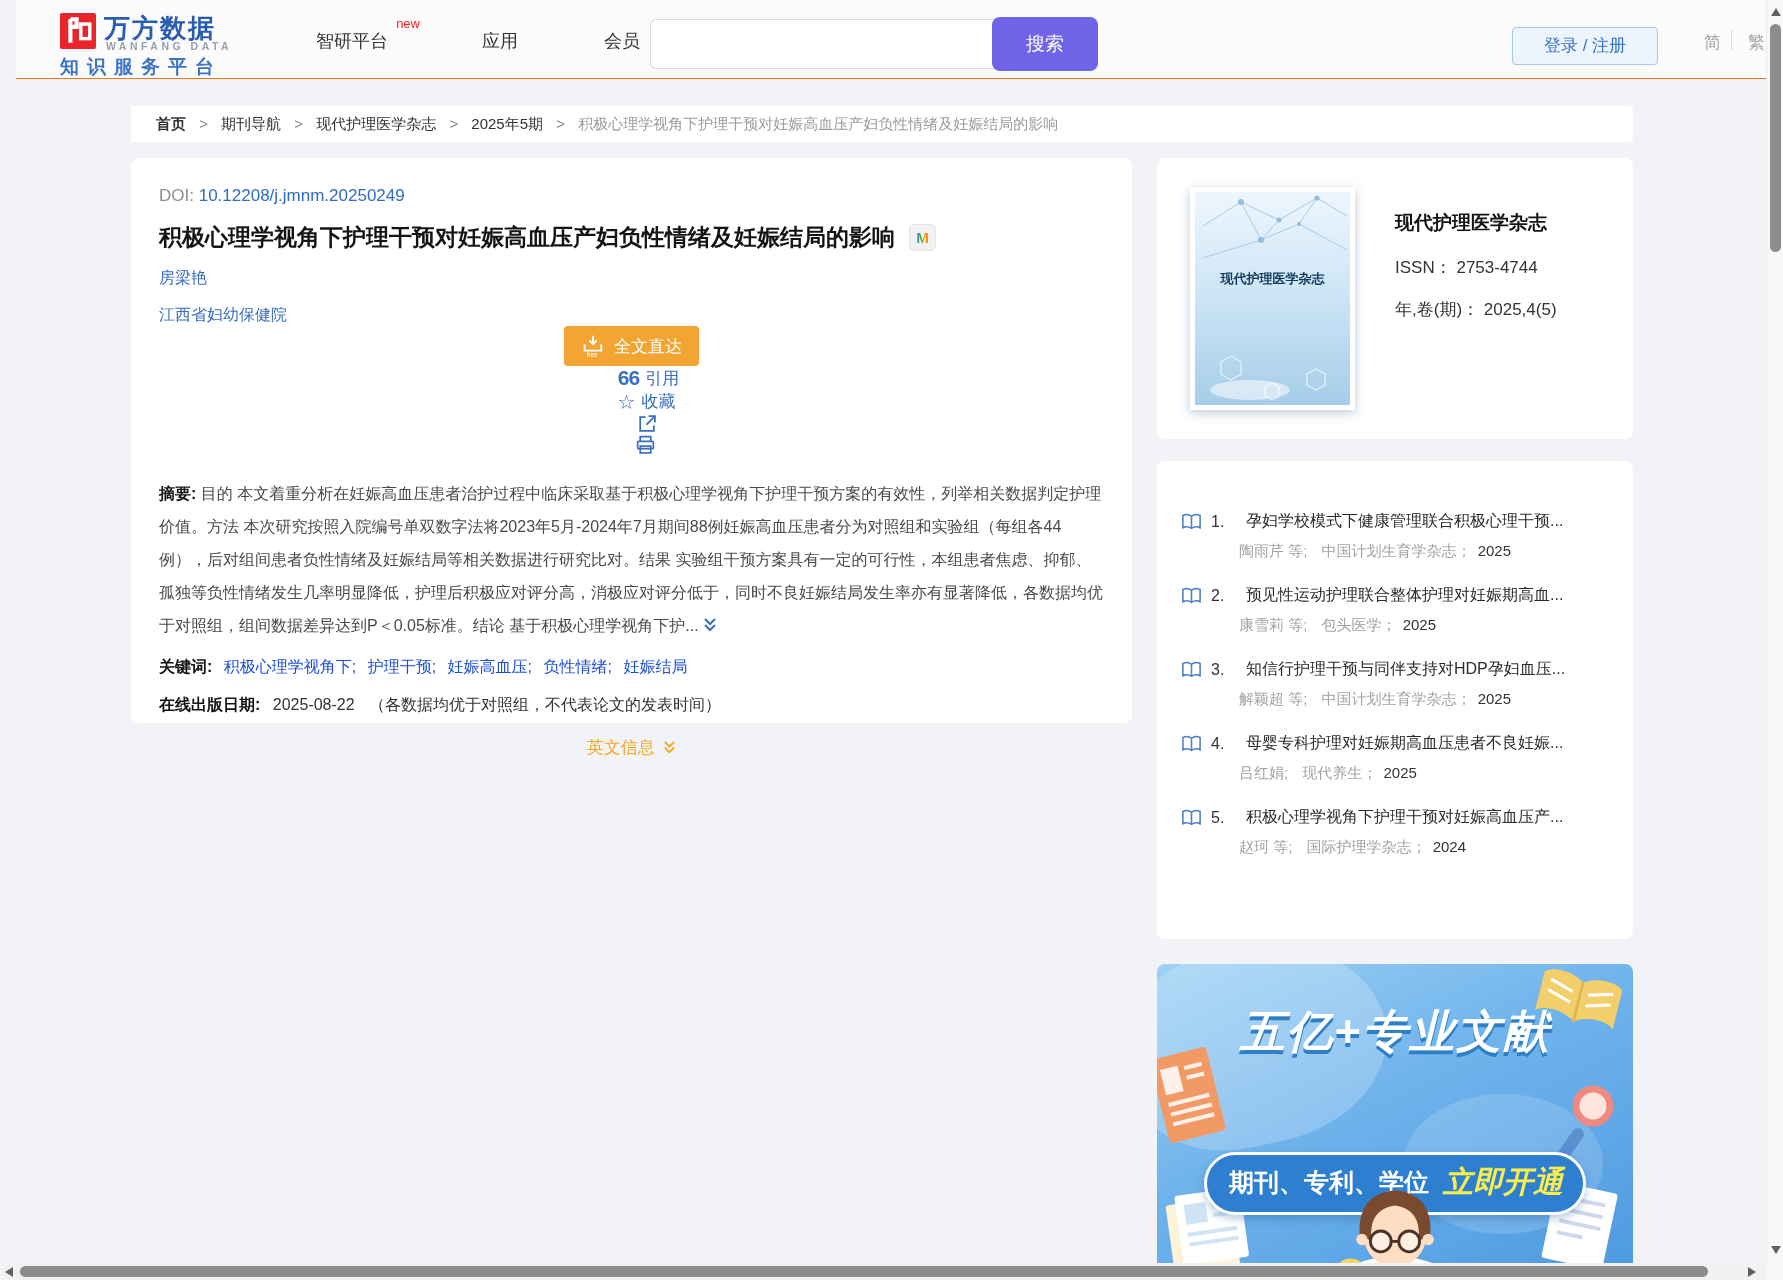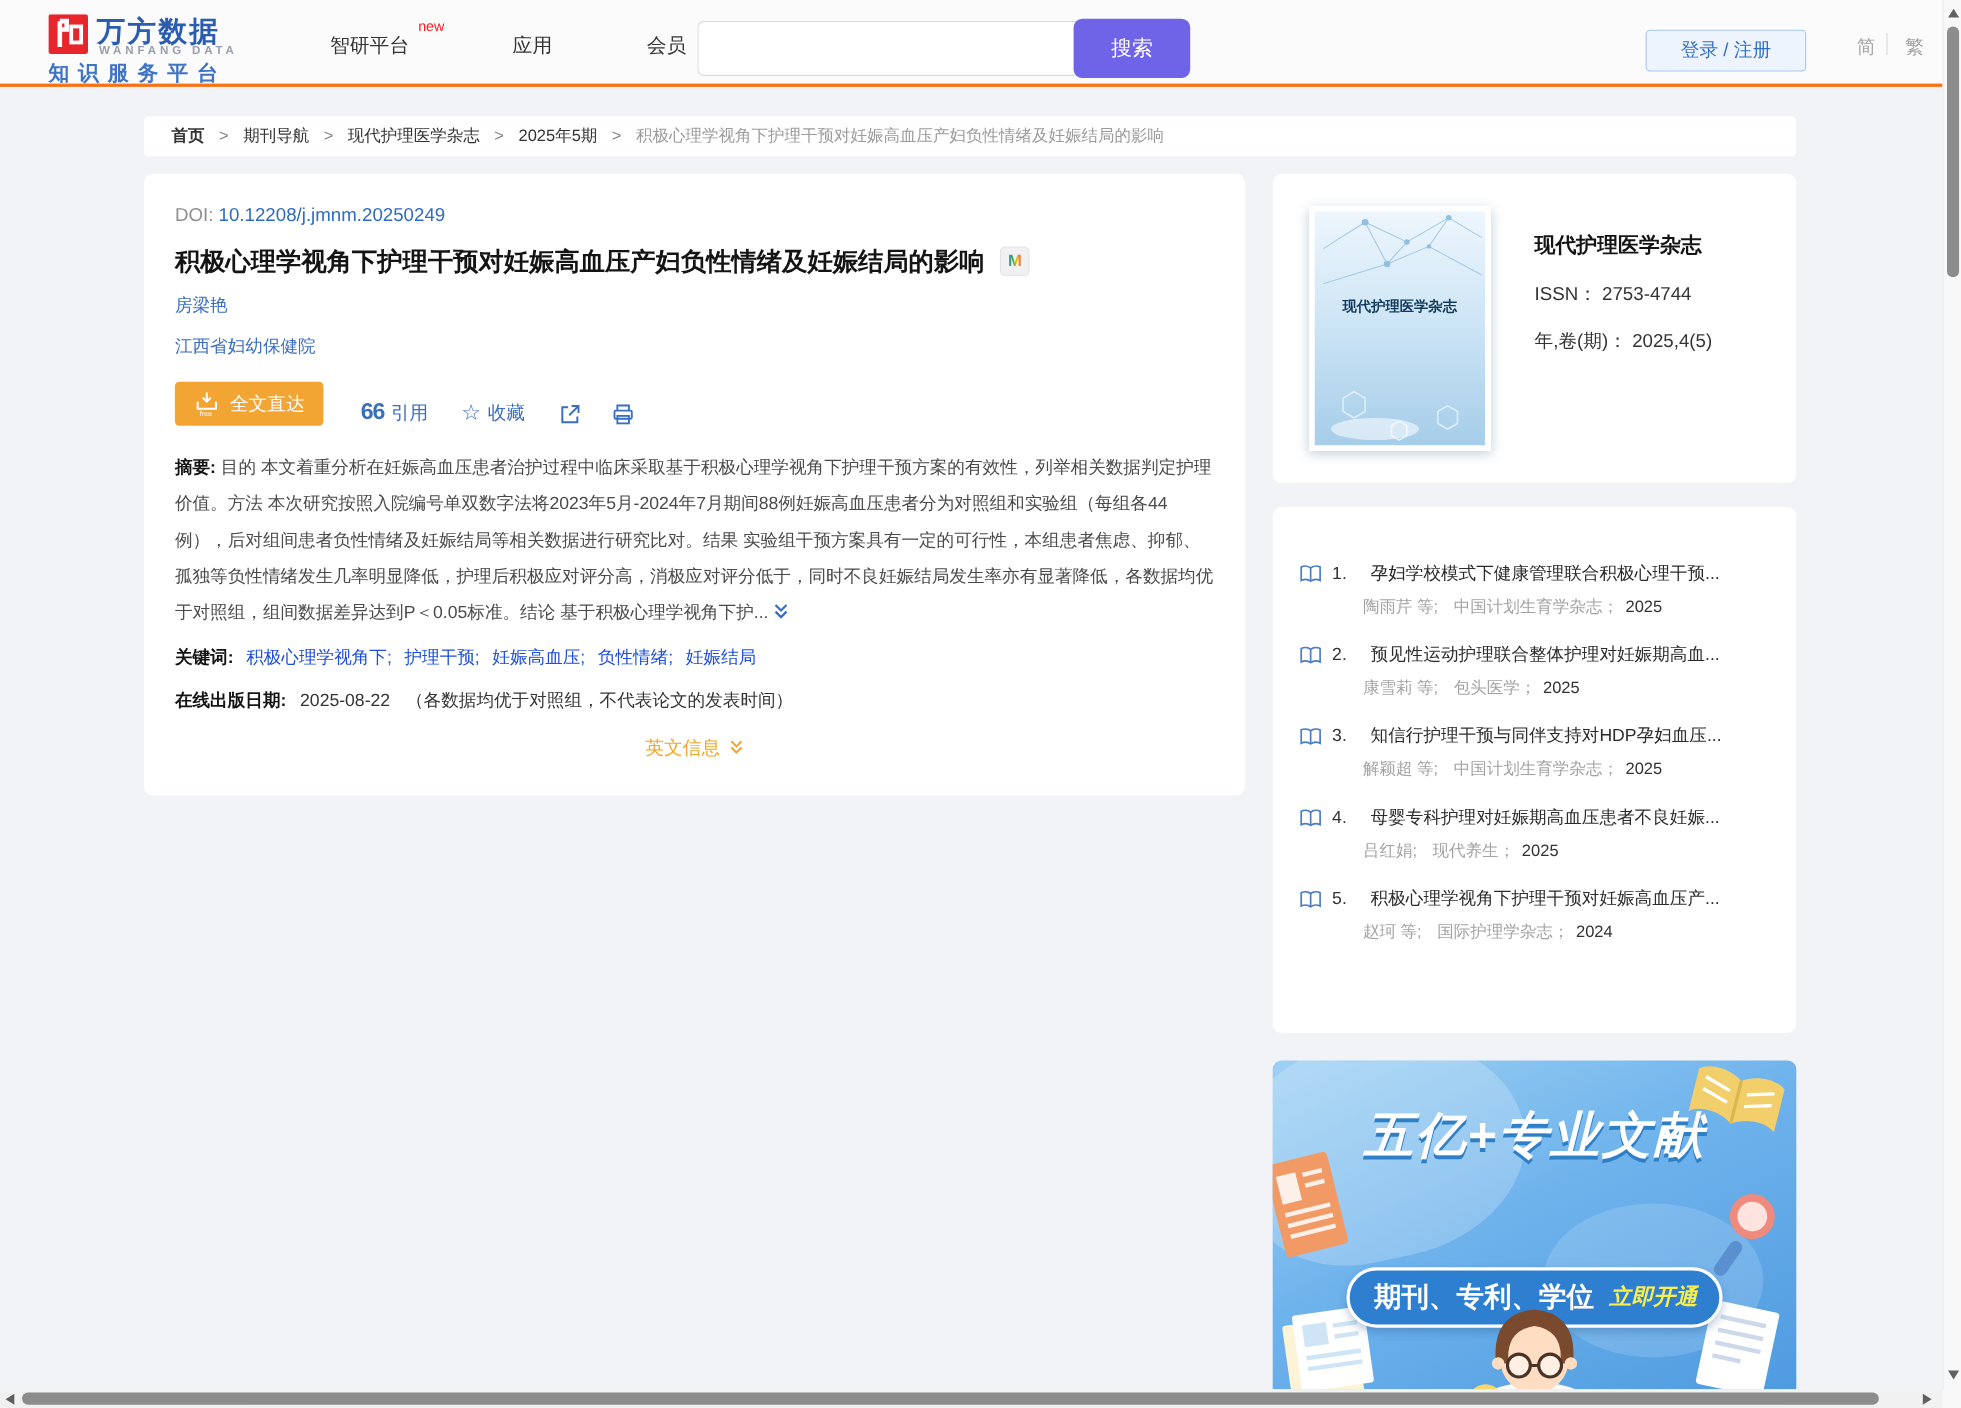--- a/index.html
+++ b/index.html
@@ -1,20 +1,20 @@
 <!DOCTYPE html>
 <html><head>
 <meta charset="utf-8">
 <style>
   * { margin:0; padding:0; box-sizing:border-box; }
   html,body { width:1783px; height:1280px; overflow:hidden; }
   body { position:relative; background:#f2f3f6; font-family:"Liberation Sans", sans-serif; color:#333; }
 
   
-  .header { position:absolute; left:0; top:0; width:1766px; height:79px; background:#fbfbfc; border-bottom:3px solid #f97316; z-index:5; }
+  .header { position:absolute; left:16px; top:0; width:1766px; height:79px; background:#fbfbfc; border-bottom:1px solid #f97316; z-index:5; }
   .logo-icon { position:absolute; left:44px; top:13px; width:36px; height:36px; }
   .brand-cn { position:absolute; left:88px; top:11px; font-size:26px; font-weight:bold; color:#2a5db0; letter-spacing:2px; }
   .brand-en { position:absolute; left:90px; top:40px; font-size:10.5px; font-weight:bold; color:#98a0ab; letter-spacing:3.5px; }
   .brand-sub { position:absolute; left:44px; top:54px; font-size:19px; font-weight:600; color:#3f74c5; letter-spacing:8px; }
   .nav-item { position:absolute; top:29px; font-size:18px; color:#333; cursor:pointer; }
   .nav-zhiyan { left:300px; } .nav-app { left:466px; } .nav-member { left:588px; }
   .nav-badge { position:absolute; right:-32px; top:-13px; color:#fe1f1f; font-size:13px; }
   .search-wrap { position:absolute; left:634px; top:17px; height:54px; }
   .search-input { position:absolute; left:0; top:2px; width:344px; height:50px; border:1px solid #d8dade; border-right:none; border-radius:6px 0 0 6px; background:#fff; font-size:17px; padding:0 14px; outline:none; }
   .search-btn { position:absolute; left:342px; top:0; width:106px; height:54px; background:#6f63e8; color:#fff; font-size:19px; border:none; border-radius:8px; cursor:pointer; }
@@ -32,21 +32,21 @@
 
   
   .article-card { position:absolute; left:131px; top:158px; width:1001px; height:565px; background:#fff; border-radius:8px; padding:28px 28px 0 28px; }
   .doi-line { font-size:17px; color:#8e8e8e; }
   .doi-link { color:#2f6bc0; cursor:pointer; }
   .art-title { margin-top:16px; font-size:23px; font-weight:bold; color:#141414; display:flex; align-items:center; gap:14px; }
   .m-badge { display:inline-flex; align-items:center; justify-content:center; width:27px; height:27px; background:#f1f1f3; border:1px solid #e3e3e6; border-radius:5px; cursor:pointer; }
   .m-badge span { font-size:15px; font-weight:bold; background:linear-gradient(90deg,#4285f4 0%,#34a853 35%,#fbbc05 65%,#ea4335 100%); -webkit-background-clip:text; background-clip:text; color:transparent; }
   .art-author { margin-top:15px; font-size:16px; color:#3a6ebf; cursor:pointer; }
   .art-aff { margin-top:16px; font-size:16px; color:#3a6ebf; cursor:pointer; }
-  .actions { margin-top:21px; display:flex; align-items:flex-end; }
+  .actions { display:flex; align-items:center;flex-direction:column; }
   .btn-fulltext { display:flex; align-items:center; gap:9px; height:40px; padding:0 17px; background:#f2a533; border:none; border-radius:4px; color:#fff; font-size:17px; cursor:pointer; }
   .act { display:flex; align-items:center; gap:6px; color:#3a6ebf; font-size:17px; cursor:pointer; }
   .act-cite { margin-left:34px; } .act-col { margin-left:30px; } .act-share { margin-left:30px; } .act-print { margin-left:28px; }
   .cite-quote { font-size:21px; font-weight:bold; letter-spacing:-1px; }
   .star-glyph { font-size:20px; line-height:1; }
   .abstract { margin-top:22px; font-size:16px; line-height:33px; color:#4a4a4a; }
   .abstract b, .kw-label, .pub-label { color:#141414; font-weight:bold; }
   .expand-ico { display:inline-block; vertical-align:-2px; margin-left:4px; cursor:pointer; }
   .keywords { margin-top:8px; font-size:16px; line-height:30px; }
   .kw-link { color:#1d4ed8; margin-left:7px; cursor:pointer; }
@@ -79,21 +79,21 @@
   
   .ad-card { position:absolute; left:1157px; top:964px; width:476px; height:299px; border-radius:8px 8px 0 0; overflow:hidden; background:linear-gradient(155deg,#9dd0f3 0%,#6fb3ec 45%,#4f9be0 100%); cursor:pointer; }
   .ad-blob1 { position:absolute; left:-30px; top:-20px; width:260px; height:200px; background:rgba(255,255,255,.22); border-radius:50% 60% 55% 45%; transform:rotate(-12deg); }
   .ad-blob2 { position:absolute; right:30px; top:130px; width:200px; height:140px; background:rgba(255,255,255,.15); border-radius:50%; }
   .ad-line1 { position:absolute; left:0; top:38px; width:100%; text-align:center; font-size:45px; font-weight:bold; font-style:italic; color:#fff; text-shadow:0 4px 0 #2f7fc6; letter-spacing:2px; }
   .ad-line2 { position:absolute; left:0; top:100px; width:100%; text-align:center; font-weight:bold; font-style:italic; }
   .ad-vip { font-size:56px; color:#f4683a; text-shadow:0 3px 0 #fff, 0 5px 0 #2f7fc6; letter-spacing:2px; }
   .ad-rest { font-size:45px; color:#fff; text-shadow:0 4px 0 #2f7fc6; margin-left:12px; letter-spacing:2px; }
   .ad-pill { position:absolute; left:50%; top:188px; transform:translateX(-50%); background:#2e7fd0; border:3px solid #fff; border-radius:999px; padding:7px 20px 9px 22px; white-space:nowrap; display:flex; align-items:center; gap:14px; box-shadow:0 4px 8px rgba(30,80,140,.3); }
   .ad-pill-left { font-size:25px; font-weight:bold; color:#fff; }
-  .ad-pill-right { font-size:20px; font-weight:bold; font-style:italic; color:#f9ee4e; }
+  .ad-pill-right { font-size:30px; font-weight:bold; font-style:italic; color:#f9ee4e; }
   .ad-deco { position:absolute; }
   .ad-char { position:absolute; left:50%; transform:translateX(-50%); bottom:-20px; }
 
   
   .vscroll { position:absolute; right:0; top:0; width:17px; height:1280px; background:#f8f8f9; border-left:1px solid #ececee; z-index:20; }
   .vthumb { position:absolute; left:3px; top:24px; width:11px; height:228px; background:#8c8c8c; border-radius:6px; cursor:pointer; }
   .arr { width:0; height:0; position:absolute; cursor:pointer; }
   .arr-up { left:4px; top:8px; border-left:5px solid transparent; border-right:5px solid transparent; border-bottom:8px solid #606060; }
   .arr-down { left:4px; bottom:26px; border-left:5px solid transparent; border-right:5px solid transparent; border-top:8px solid #606060; }
   .hscroll { position:absolute; left:0; bottom:0; width:1766px; height:17px; background:#f1f1f2; z-index:19; }

